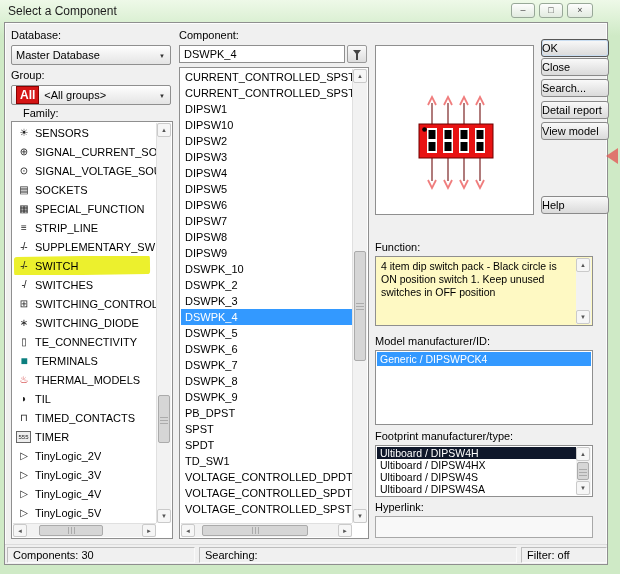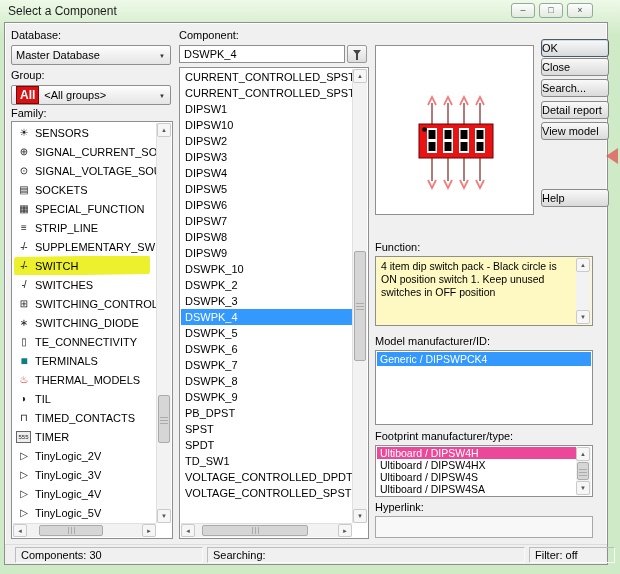--- a/index.html
+++ b/index.html
@@ -76,38 +76,38 @@
     background:#fef9c3; border:1px solid #8f8f8f; font-size:10.5px; line-height:13px; }
   .fntext { position:absolute; left:5px; right:18px; top:3px; }
   .mini-vscroll { position:absolute; top:1px; right:1px; bottom:1px; width:15px;
     background:#f2f2f2; }
   .mini-vscroll .up { top:0; } .mini-vscroll .dn { bottom:0; }
   .selrow { height:14px; line-height:14px; padding-left:3px; font-size:10.5px;
     white-space:nowrap; overflow:hidden; }
   .selrow.selected { background:#3399ff; color:#fff; }
   .fprow { height:12px; line-height:12px; padding-left:3px; font-size:10.5px;
     white-space:nowrap; overflow:hidden; }
-  .fprow.selected { background:#ec4899; color:#fff; }
+  .fprow.selected { background:#0f172a; color:#fff; }
   .hyperfield { position:absolute; left:370px; top:493px; width:218px; height:22px;
     background:#f8f8f8; border:1px solid #a8a8a8; }
   
   .txtinput { position:absolute; font-size:11px; padding:1px 4px; border:1px solid #8f8f8f;
     background:#fff; font-family:"Liberation Sans",sans-serif; }
   .filterbtn { position:absolute; left:342px; top:22px; width:20px; height:18px;
     background:linear-gradient(#fafafa,#ddd); border:1px solid #9a9a9a; border-radius:2px; }
   .funnel { position:absolute; left:5px; top:4px; width:0; height:0;
     border-left:4px solid transparent; border-right:4px solid transparent;
     border-top:5px solid #444; }
   .funnel:after { content:""; position:absolute; left:-1px; top:-1px; width:2px; height:6px;
     background:#444; }
   
   .statbar { position:absolute; left:0; right:0; bottom:0; height:20px; background:#f0f0f0;
     border-top:1px solid #dcdcdc; }
   .statsec { position:absolute; top:2px; height:16px; font-size:11px; line-height:15px;
-    padding-left:5px; border:1px solid; border-color:#bdbdbd #fafafa #fafafa #bdbdbd;margin-left:8px; }
+    padding-left:5px; border:1px solid; border-color:#bdbdbd #fafafa #fafafa #bdbdbd; }
   .red-arrow { position:absolute; left:606px; top:148px; width:0; height:0;
     border-top:8px solid transparent; border-bottom:8px solid transparent;
     border-right:12px solid rgba(228,80,80,.75); }
 </style>
 </head>
 <body>
 
 <div class="screen">
 
   <div class="titlebar">
@@ -125,21 +125,21 @@
       <span class="carrow">▼</span>
     </div>
 
     <span class="lbl" style="left:6px;top:46px">Group:</span>
     <div class="combo" style="left:6px;top:62px;width:160px">
       <span class="badge-all">All</span>
       <span>&lt;All groups&gt;</span>
       <span class="carrow">▼</span>
     </div>
 
-    <span class="lbl" style="left:6px;top:84px">Family:</span>
+    <span class="lbl" style="left:18px;top:84px">Family:</span>
     <div class="listbox" style="left:6px;top:98px;width:162px;height:418px">
       <div class="rows">
           <div class="frow">
             <span class="ficon">☀</span>
             <span class="flabel">SENSORS</span>
           </div>
           <div class="frow">
             <span class="ficon">⊕</span>
             <span class="flabel">SIGNAL_CURRENT_SOURC</span>
           </div>
@@ -259,20 +259,21 @@
           <div class="crow">DSWPK_5</div>
           <div class="crow">DSWPK_6</div>
           <div class="crow">DSWPK_7</div>
           <div class="crow">DSWPK_8</div>
           <div class="crow">DSWPK_9</div>
           <div class="crow">PB_DPST</div>
           <div class="crow">SPST</div>
           <div class="crow">SPDT</div>
           <div class="crow">TD_SW1</div>
           <div class="crow">VOLTAGE_CONTROLLED_DPDT</div>
+          <div class="crow">VOLTAGE_CONTROLLED_SPDT</div>
           <div class="crow">VOLTAGE_CONTROLLED_SPST</div>
         </div>
       <div class="vscroll">
         <span class="sbtn v" style="top:0">▲</span>
         <span class="sbtn v" style="bottom:0">▼</span>
         <span class="vthumb" style="top:40%;height:110px"></span>
       </div>
       <div class="hscroll">
         <span class="sbtn h" style="left:0">◄</span>
         <span class="sbtn h" style="right:0">►</span>
@@ -321,21 +322,21 @@
             <rect x="62.5" y="48" width="7" height="9"></rect>
         </g>
       </svg>
     </div>
 
     <div class="btn default" style="top:16px">OK</div>
     <div class="btn" style="top:35px">Close</div>
     <div class="btn" style="top:56px">Search...</div>
     <div class="btn" style="top:78px">Detail report</div>
     <div class="btn" style="top:99px">View model</div>
-    <div class="btn" style="top:166px">Help</div>
+    <div class="btn" style="top:173px">Help</div>
 
     <span class="lbl" style="left:370px;top:218px">Function:</span>
     <div class="fnbox">
       <div class="fntext">4 item dip switch pack - Black circle is ON position switch 1. Keep unused switches in OFF position</div>
       <div class="mini-vscroll">
         <span class="sbtn v up">▲</span>
         <span class="sbtn v dn">▼</span>
       </div>
     </div>
 

